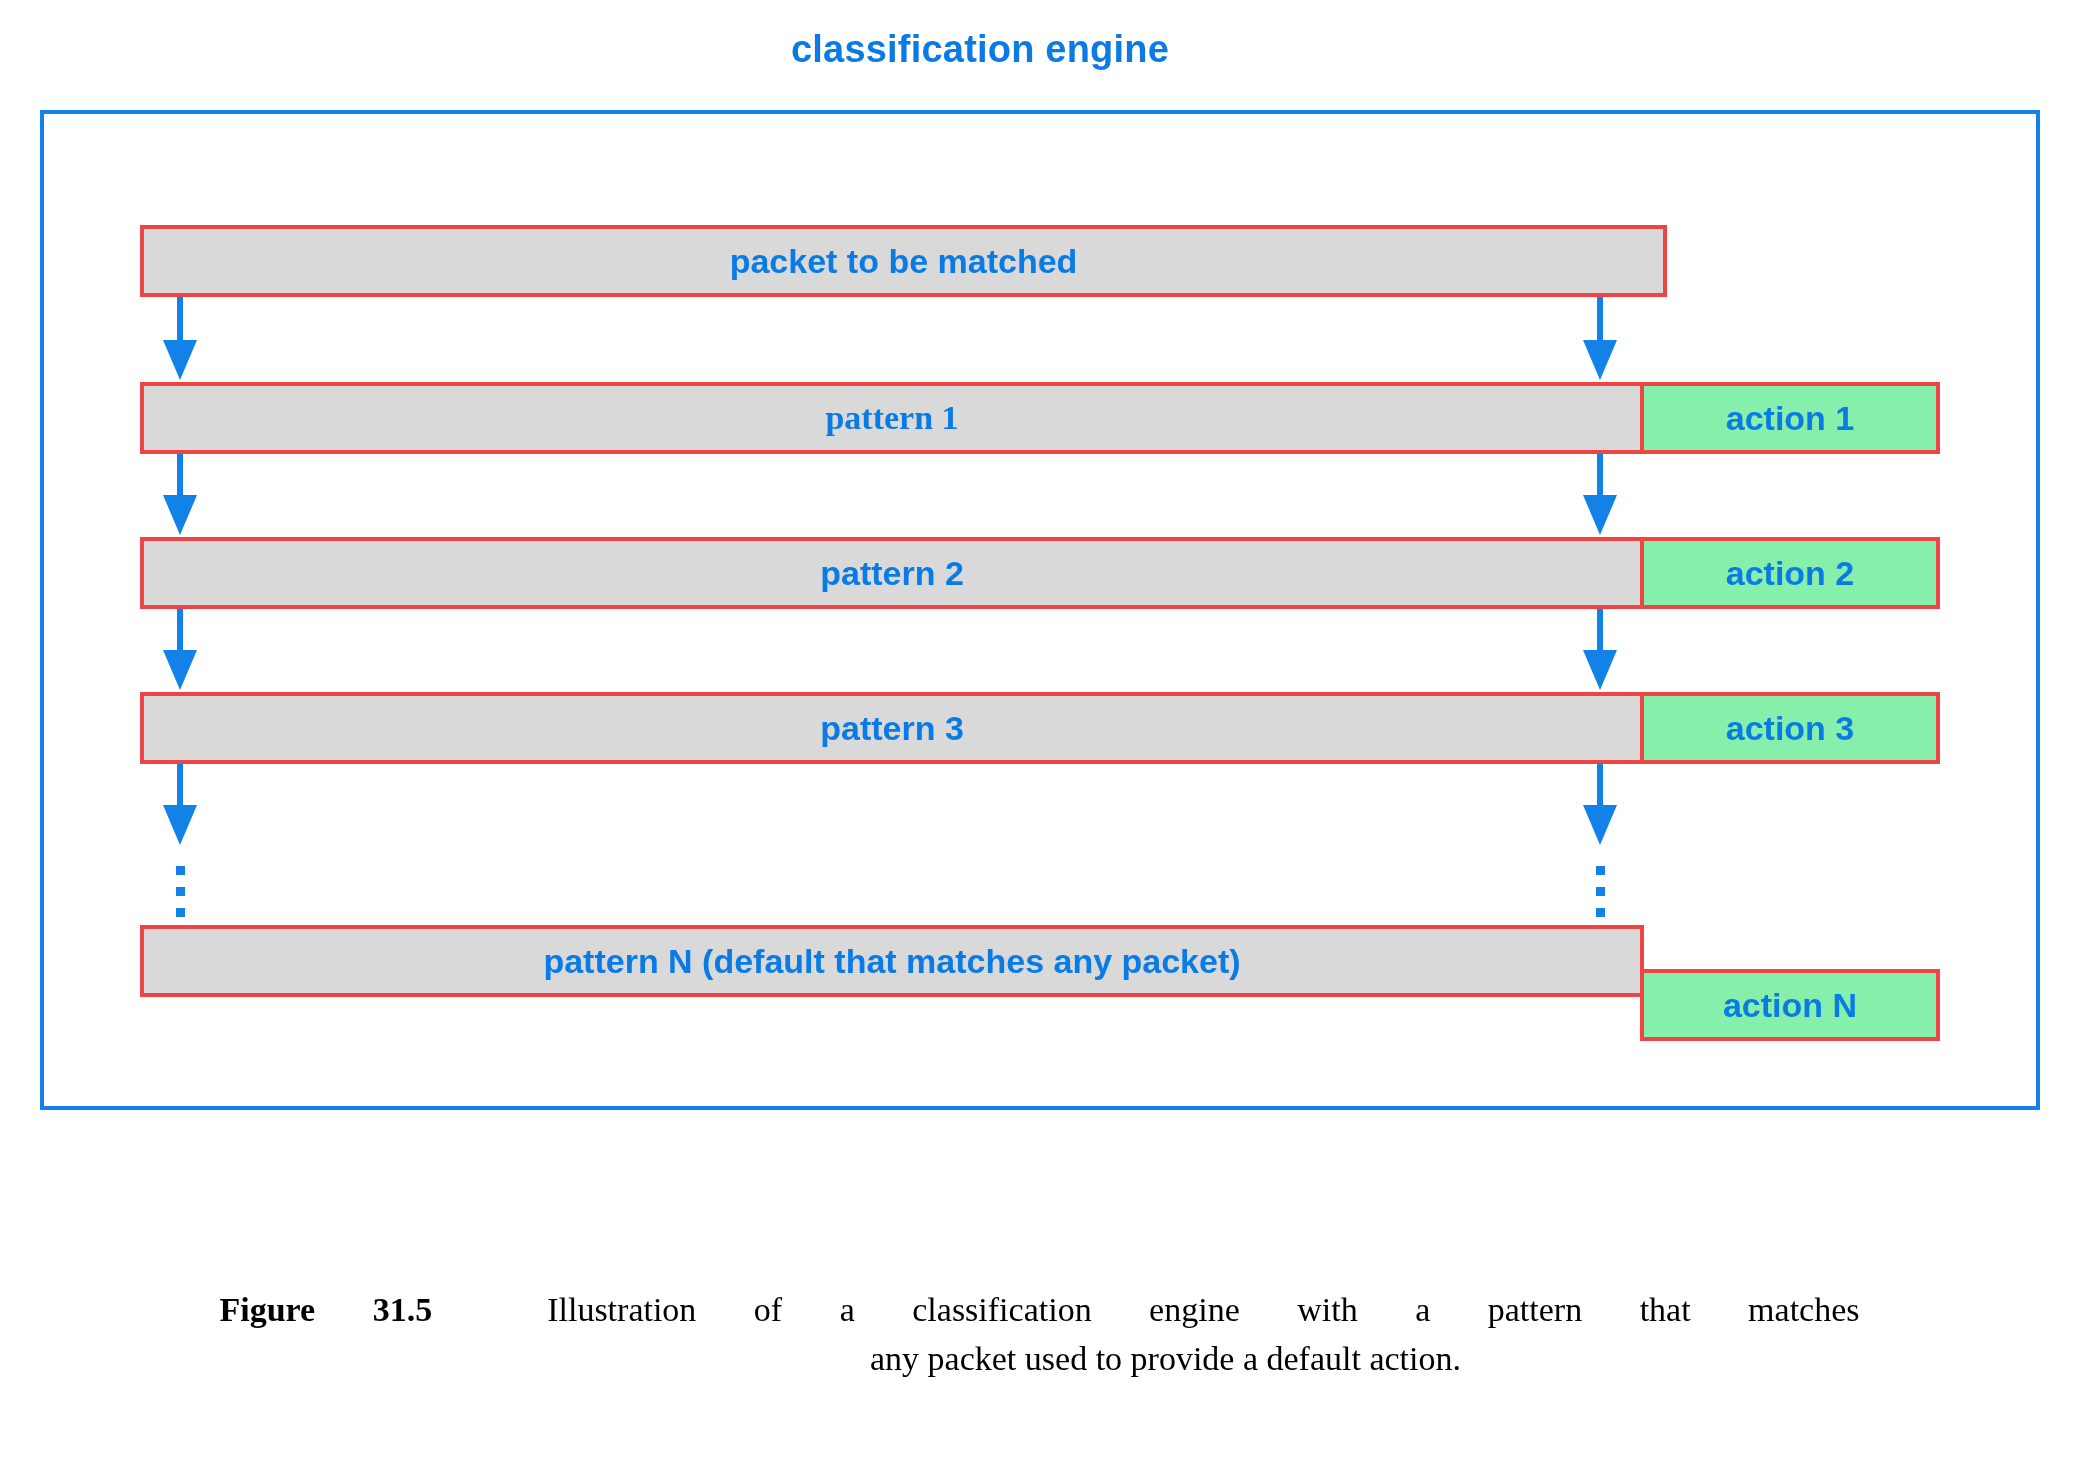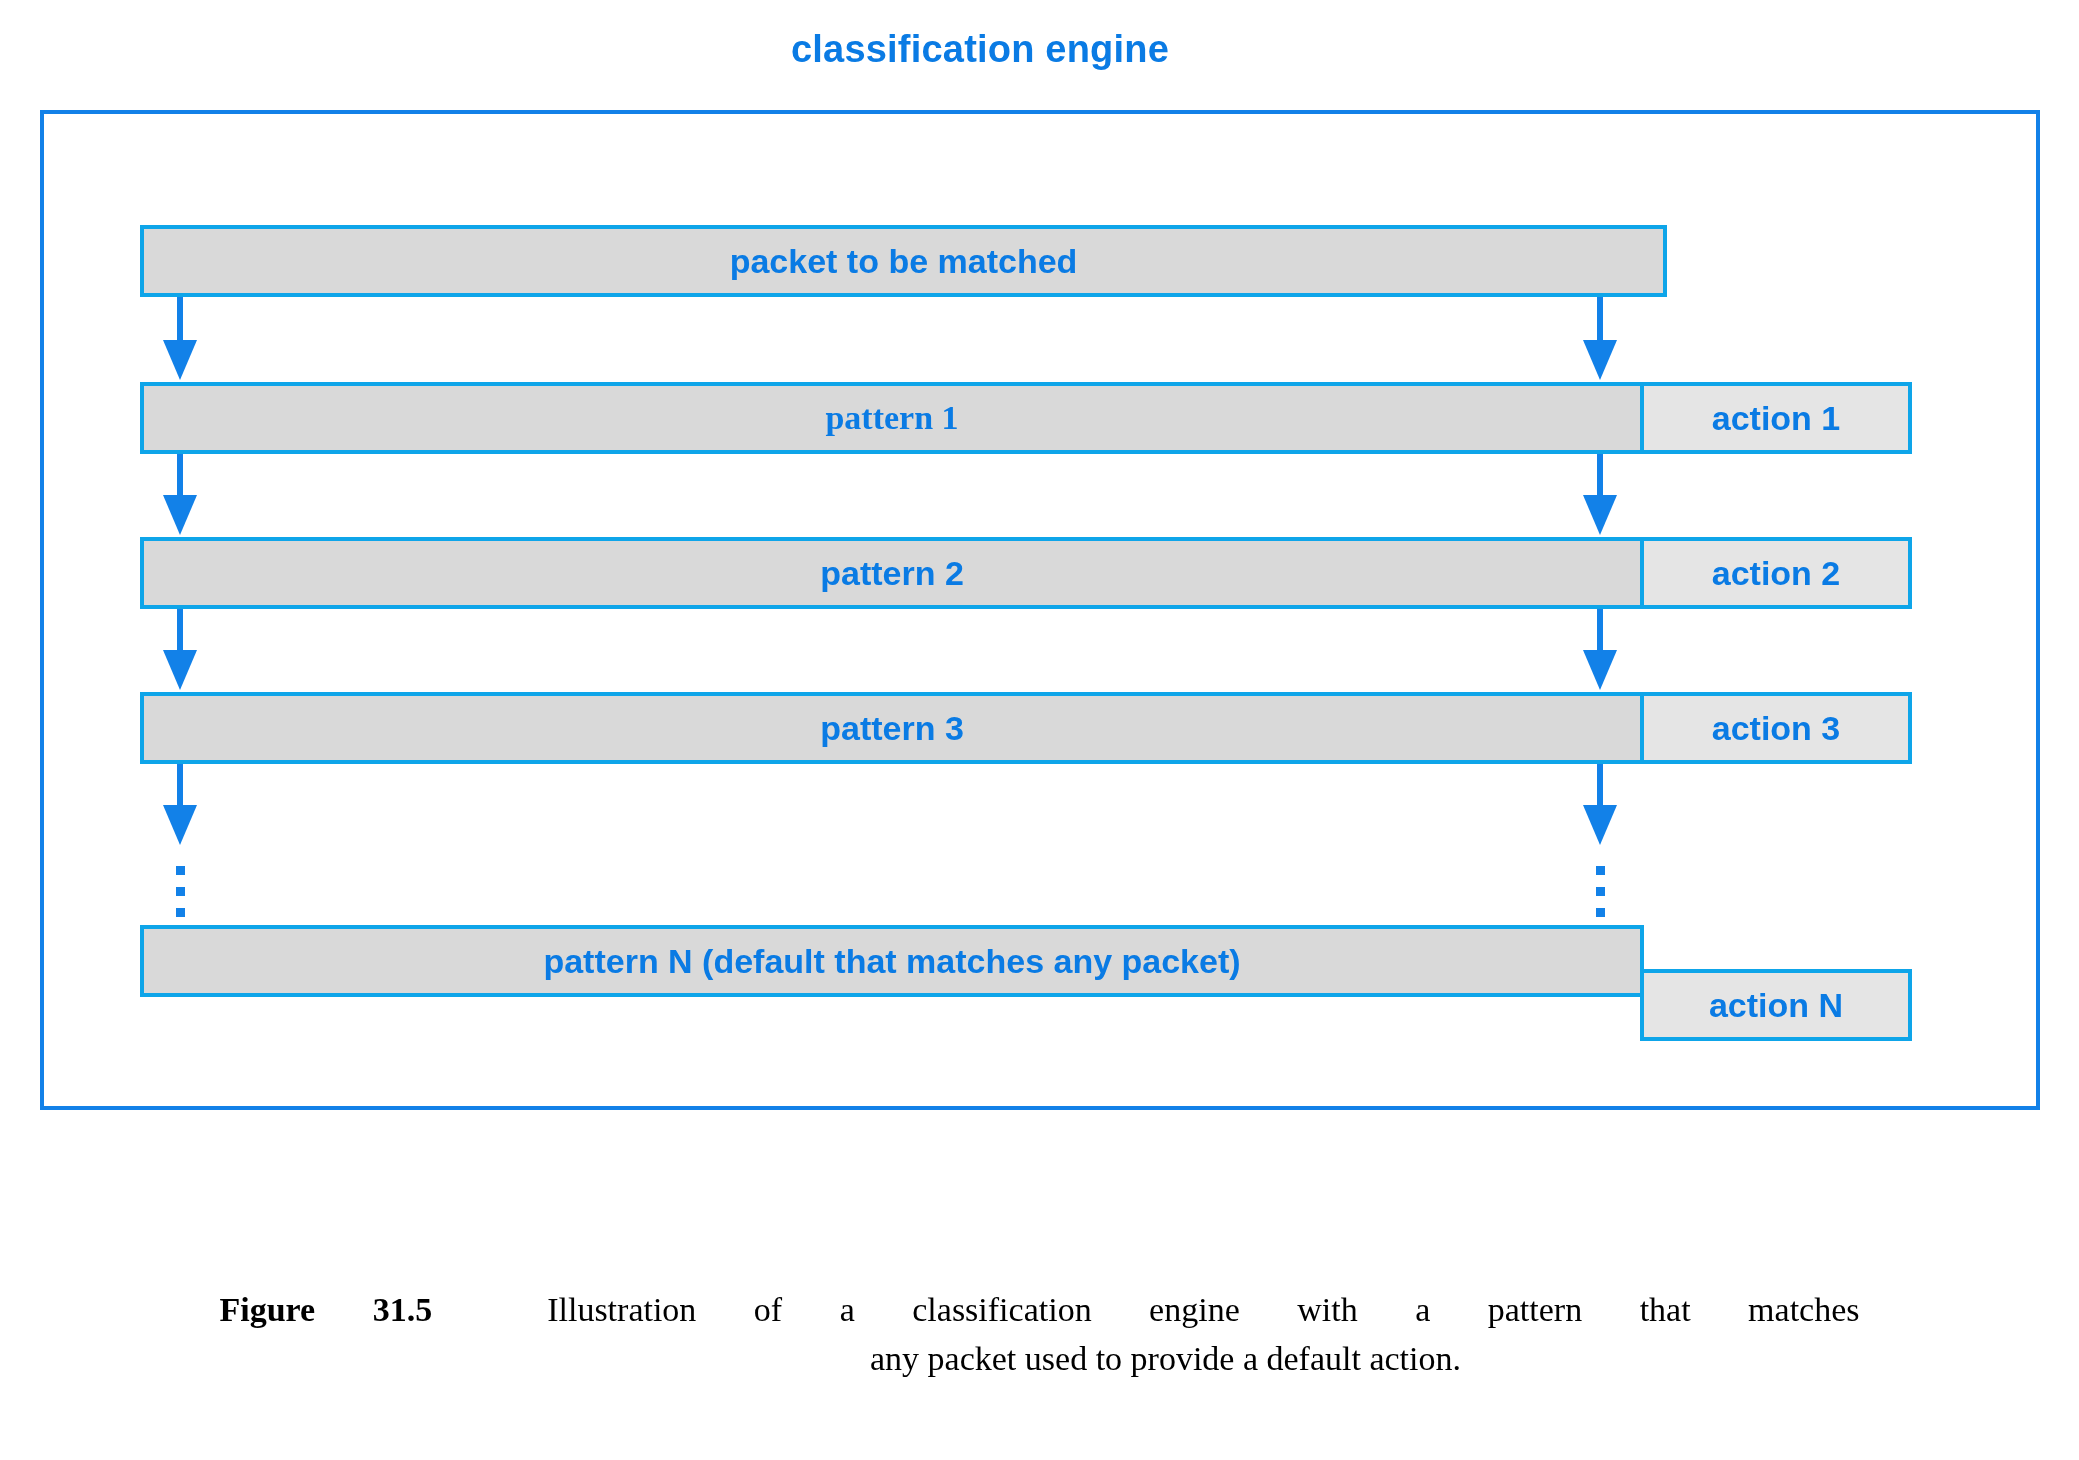--- a/index.html
+++ b/index.html
@@ -41,21 +41,21 @@
     height: 1000px;
     border: 4px solid #1281E8;
     box-sizing: border-box;
     background: #ffffff;
   }
 
   
   .box {
     position: absolute;
     box-sizing: border-box;
-    border: 4px solid #0ea5e9;
+    border: 4px solid #ef4444;
     display: flex;
     align-items: center;
     justify-content: center;
     color: #0A7BE4;
     font-weight: bold;
     font-size: 34px;
     font-family: "Liberation Sans", sans-serif;
     white-space: nowrap;
   }
   .pattern-box {
@@ -65,23 +65,23 @@
     height: 72px;
   }
   .packet-box {
     background: #D9D9D9;
     left: 140px;
     width: 1527px;
     height: 72px;
     top: 225px;
   }
   .action-box {
-    background: #e5e5e5;
+    background: #86efac;
     left: 1640px;
-    width: 272px;
+    width: 300px;
     height: 72px;
   }
   .arrow-stem {
     position: absolute;
     width: 6px;
     background: #1281E8;
   }
   .arrow-head {
     position: absolute;
     width: 0;

